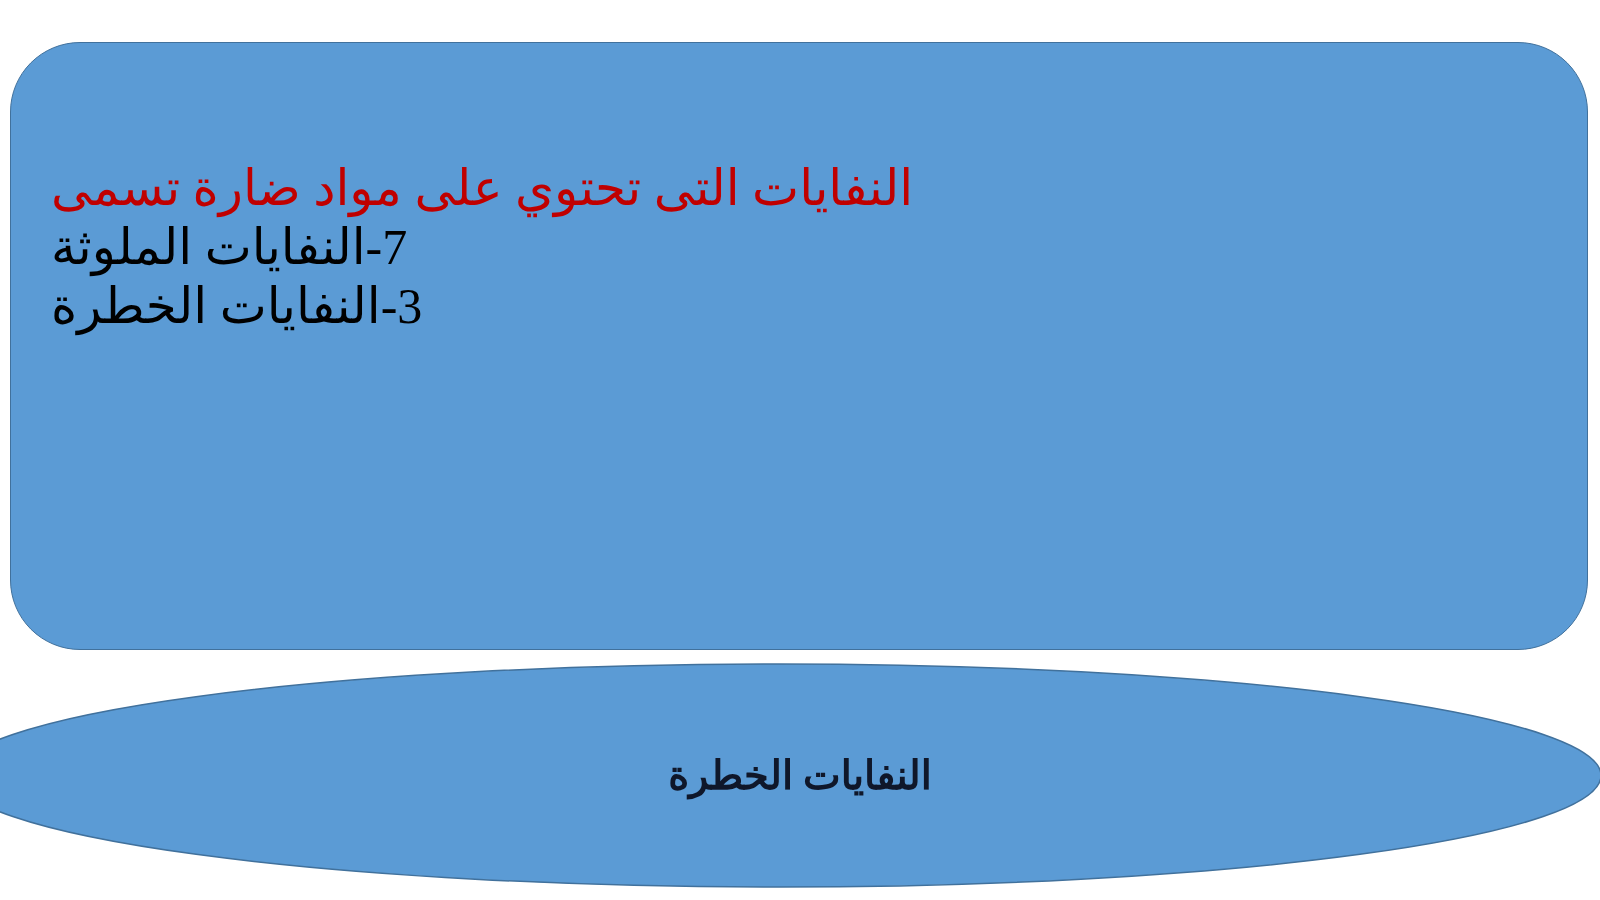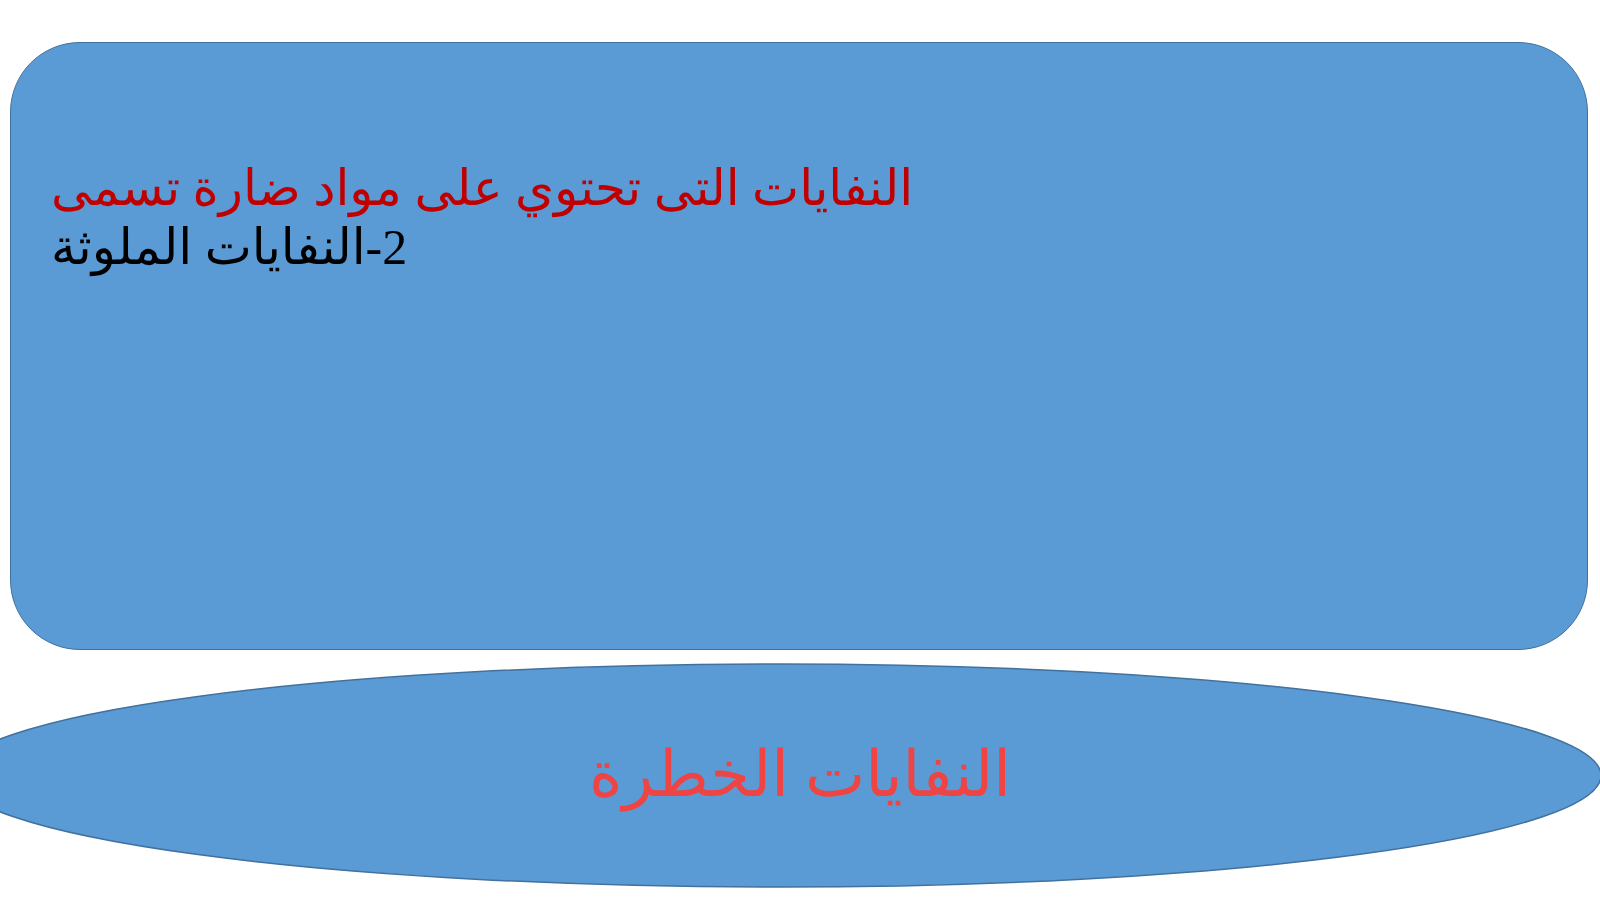--- a/index.html
+++ b/index.html
@@ -81,36 +81,37 @@
     top: 663px;
     width: 1600px;
     height: 225px;
     display: flex;
     align-items: center;
     justify-content: center;
     direction: rtl;
     pointer-events: none;
   }
   .ellipse-text span {
-    color: #ef4444;
-    font-size: 64px;
-    font-weight: 400;
+    color: #0f172a;
+    font-size: 40px;
+    font-weight: 700;
     white-space: nowrap;
     line-height: 1.1;
   }
 </style>
 </head>
 <body>
 
 <div id="slide">
 
   <div class="round-rect">
     <div class="rect-text">
       <div class="title-line">النفايات التى تحتوي على مواد ضارة تسمى</div>
-      <div class="list-line">2-النفايات الملوثة</div>
+      <div class="list-line">7-النفايات الملوثة</div>
+      <div class="list-line">3-النفايات الخطرة</div>
     </div>
   </div>
 
   <div class="ellipse-wrap">
     <svg viewBox="0 0 1648 225" preserveAspectRatio="none" aria-hidden="true">
       <ellipse cx="824" cy="112.5" rx="823" ry="111.5" fill="#5B9BD5" stroke="#41719C" stroke-width="1.5"></ellipse>
     </svg>
   </div>
   <div class="ellipse-text">
     <span>النفايات الخطرة</span>

